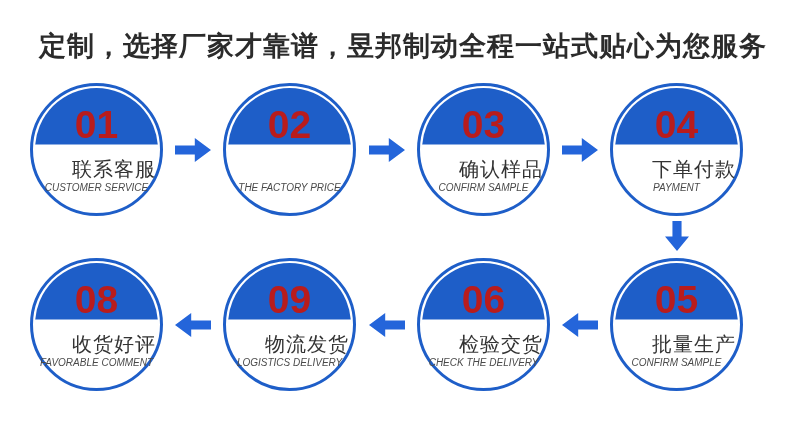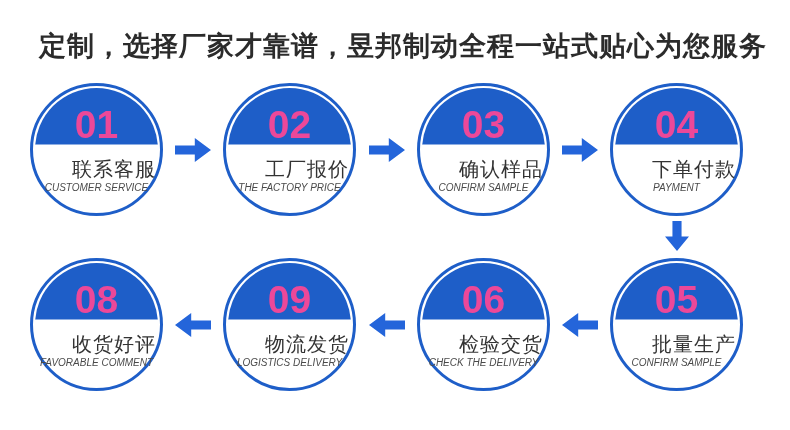--- a/index.html
+++ b/index.html
@@ -43,21 +43,21 @@
     background:var(--blue);
     clip-path:inset(0 0 54% 0);
   }
   .num{
     position:absolute;
     top:13px;left:0;right:0;
     text-align:center;
     font-size:39px;
     line-height:44px;
     font-weight:700;
-    color:#ec4899;
+    color:#b91c1c;
     z-index:2;
   }
   .label{
     position:absolute;
     top:66px;left:0;right:0;
     text-align:right;
     font-size:20px;
     color:var(--text-dark);
     letter-spacing:1px;
     z-index:2;
@@ -119,21 +119,20 @@
     <div class="num">01</div>
     <div class="label">联系客服</div>
     <div class="sublabel">CUSTOMER SERVICE</div>
   </div>
 
   <div class="arrow arrow-right pos-a1"></div>
 
   <div class="step pos-s2">
     <div class="dome"></div>
     <div class="num">02</div>
-    <div class="label">工厂报价</div>
     <div class="sublabel">THE FACTORY PRICE</div>
   </div>
 
   <div class="arrow arrow-right pos-a2"></div>
 
   <div class="step pos-s3">
     <div class="dome"></div>
     <div class="num">03</div>
     <div class="label">确认样品</div>
     <div class="sublabel">CONFIRM SAMPLE</div>

